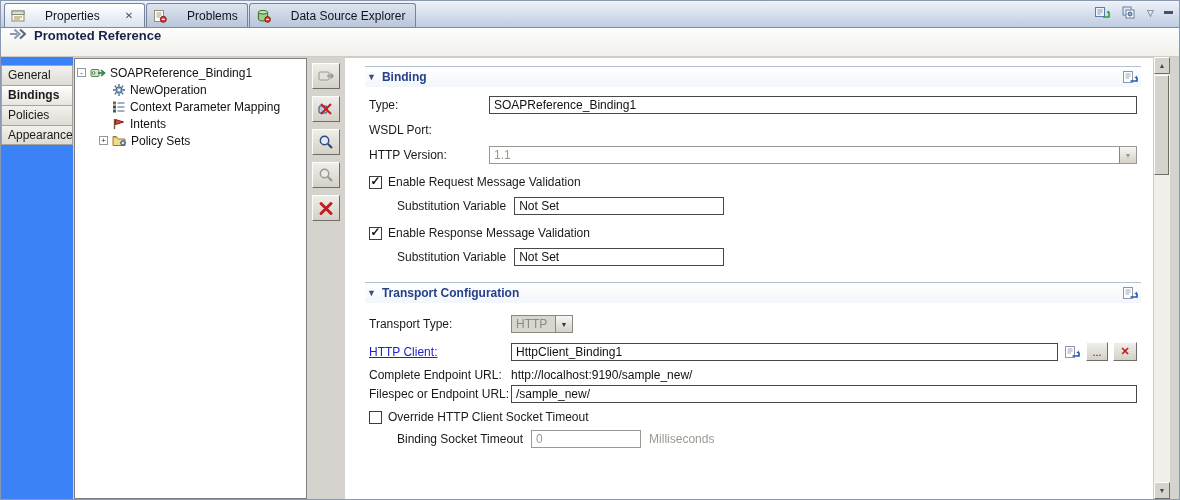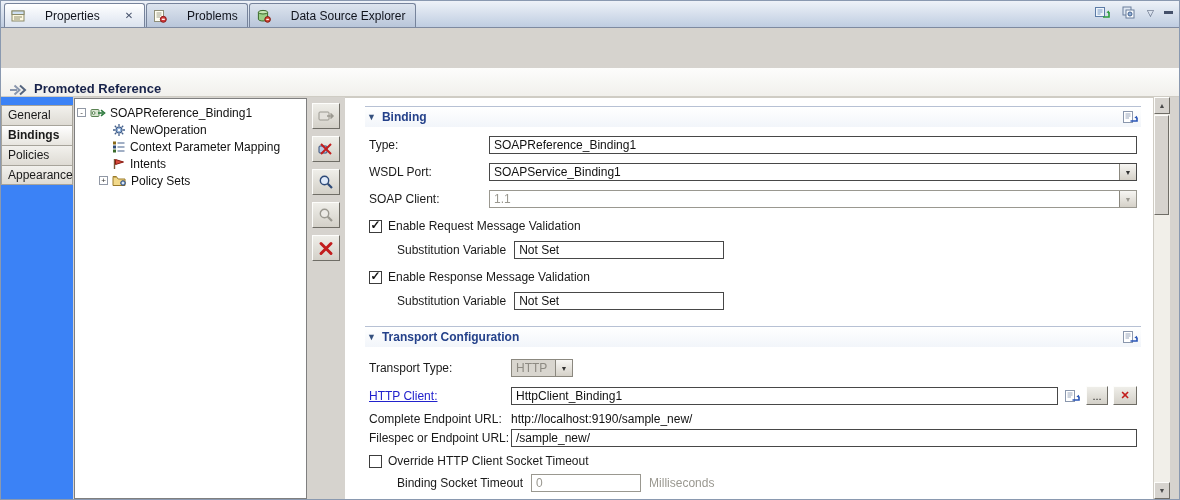--- a/index.html
+++ b/index.html
@@ -15,21 +15,21 @@
   .tab-label { font-size:12px; color:#10131c; }
   .tab-close { font-size:10px; color:#44506a; margin-left:3px; padding:0 2px; }
   .tab-icon { display:inline-flex; }
   .tab-bar-right { position:absolute; right:6px; top:4px; display:flex; align-items:center; gap:10px; }
   .tb-icon { display:inline-flex; cursor:pointer; }
   .tb-menu { font-size:9px; color:#44506a; cursor:pointer; }
   .tb-min { cursor:pointer; display:inline-flex; align-items:center; }
   .min-bar { width:9px; height:3px; background:#44506a; display:inline-block; }
 
   
-  .title-row { height:29px; flex:none; background:linear-gradient(#fdfdfc,#f1f0ec); border-bottom:1px solid #cfccc4; display:flex; align-items:flex-end; gap:7px; padding-left:8px;margin-top:40px; }
+  .title-row { height:29px; flex:none; background:linear-gradient(#fdfdfc,#f1f0ec); border-bottom:1px solid #cfccc4; display:flex; align-items:flex-start; gap:7px; padding-left:8px; }
   .title-text { font-size:13px; font-weight:bold; color:#17224a; }
 
   
   .content { flex:1; display:flex; align-items:stretch; min-height:0; }
 
   .sidebar { width:72px; flex:none; background:#3b82f6; padding-top:8px; }
   .side-item { height:20px; line-height:18px; padding-left:6px; border:1px solid #a7a49b; border-bottom:none; background:linear-gradient(#f2f1ed,#dedbd4); color:#1a1a1a; cursor:pointer; }
   .side-item:last-child { border-bottom:1px solid #a7a49b; }
   .side-item.active { font-weight:bold; background:linear-gradient(#ffffff,#e7e5df); }
 
@@ -284,28 +284,24 @@
         </div>
 
         <div class="frow">
           <label class="flabel">Type:</label>
           <input class="txt grow" value="SOAPReference_Binding1" style="">
         </div>
 
 
         <div class="frow">
           <label class="flabel">WSDL Port:</label>
-          <div class="combo grow">
-            <span class="combo-text">SOAPService_Binding1</span>
-            <span class="combo-btn">▼</span>
-          </div>
         </div>
 
         <div class="frow">
-          <label class="flabel">SOAP Client:</label>
+          <label class="flabel">HTTP Version:</label>
           <div class="combo grow disabled">
             <span class="combo-text">1.1</span>
             <span class="combo-btn">▼</span>
           </div>
         </div>
 
         <div class="chk-row">
           <span class="chk">
               <span class="chk-mark">✓</span>
             </span>

